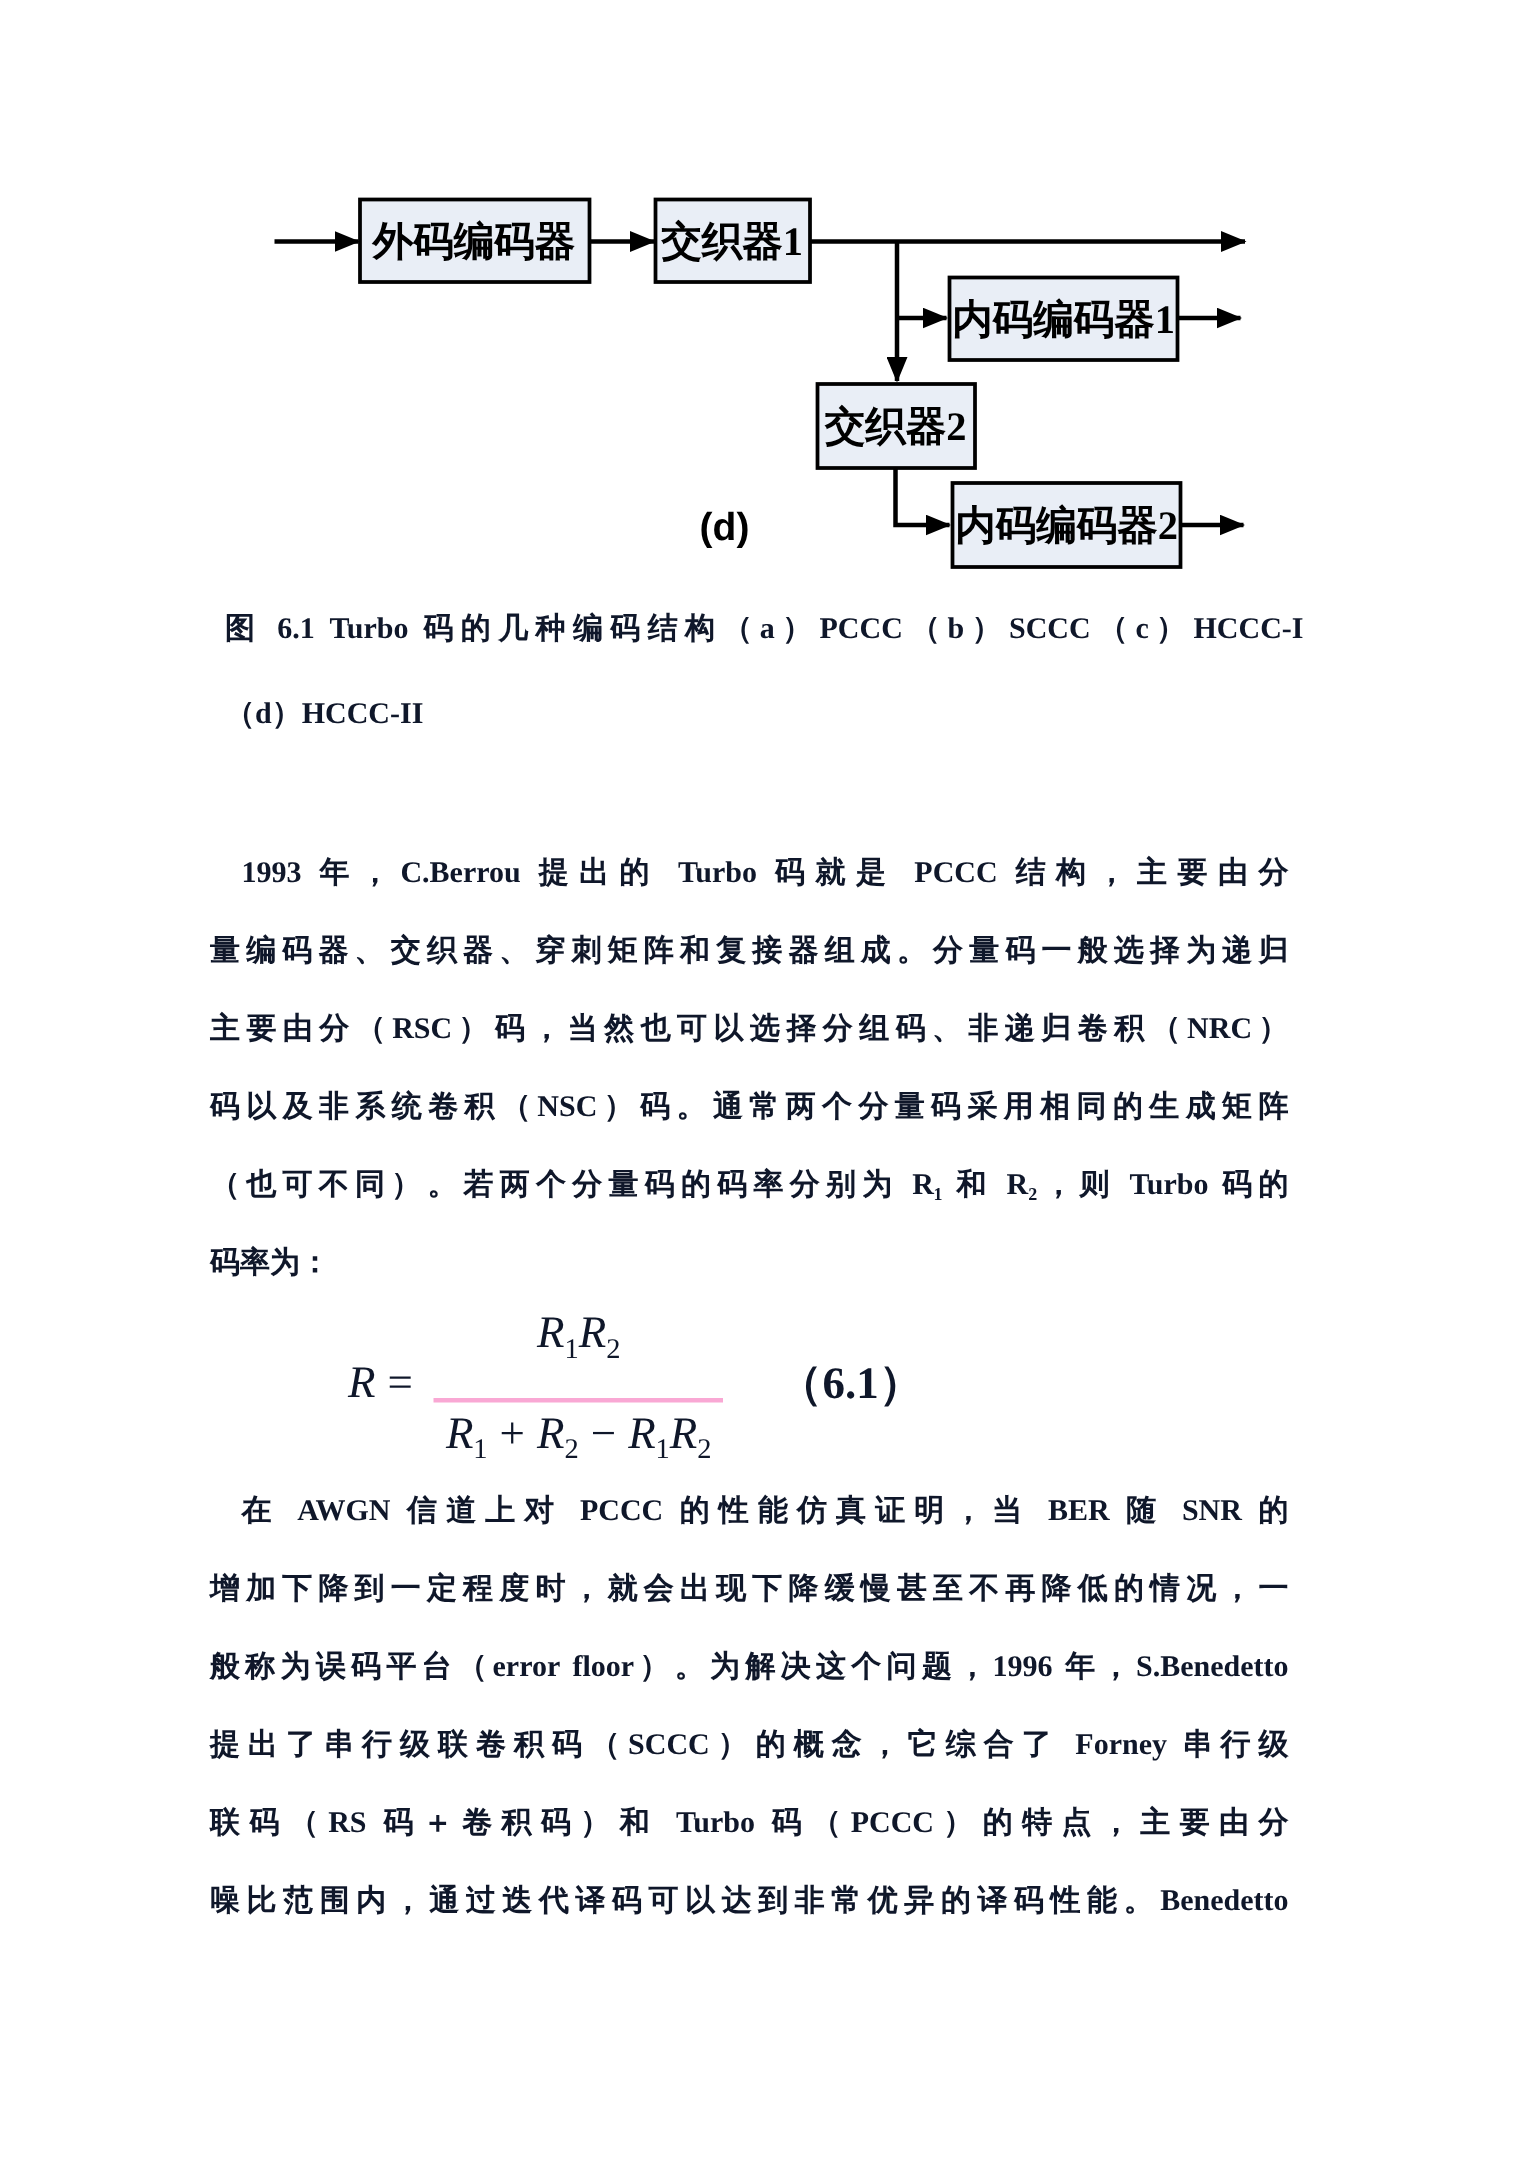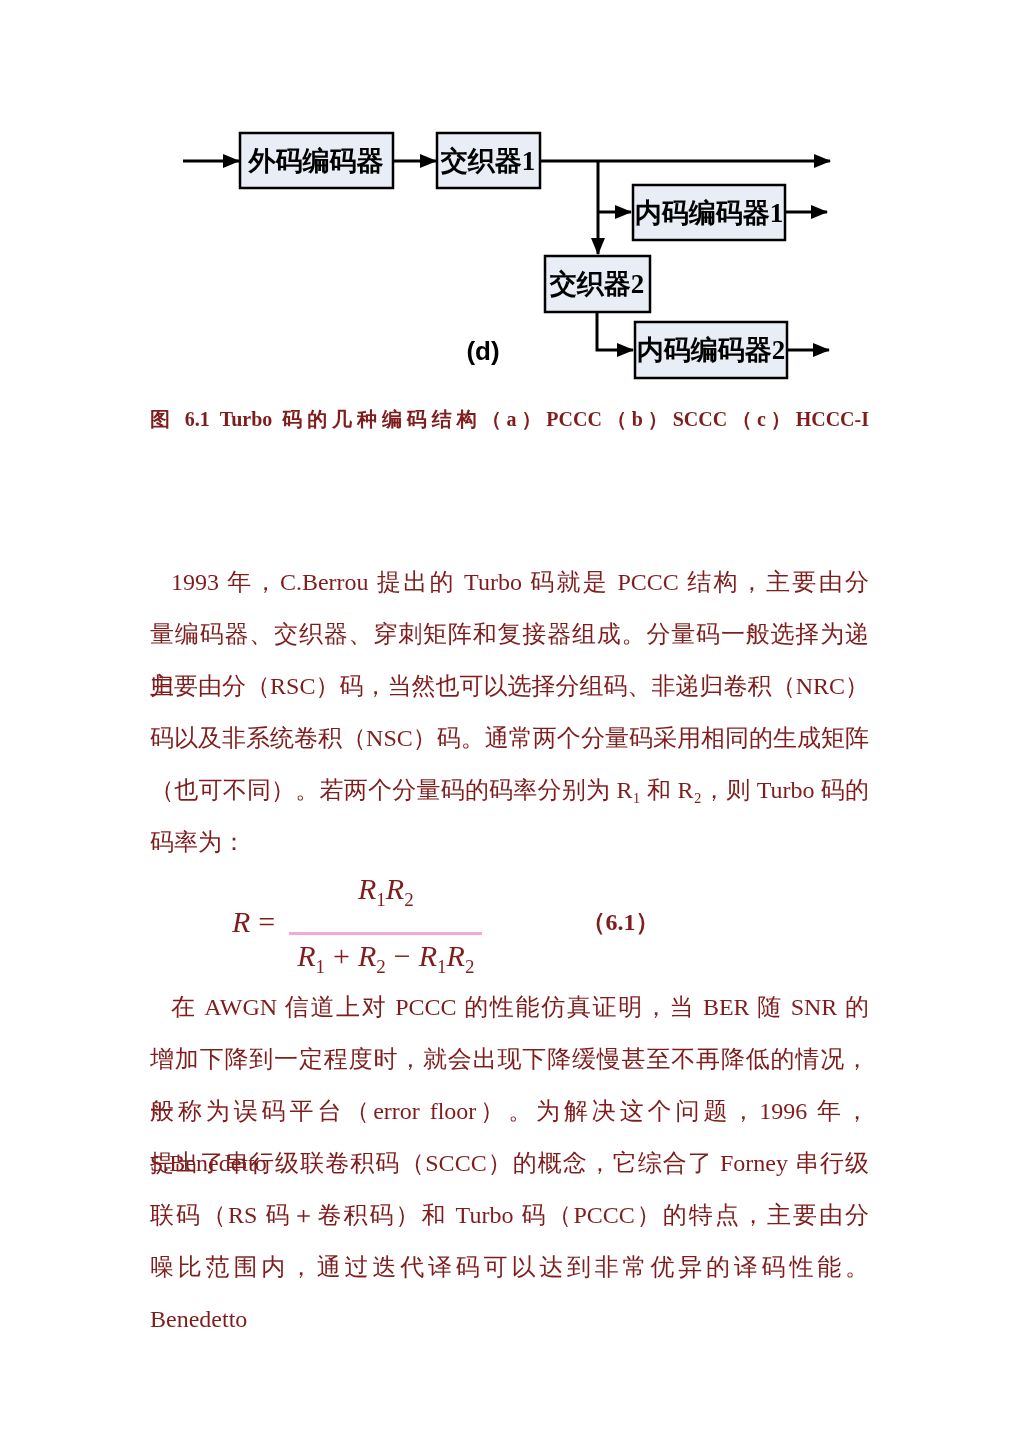--- a/index.html
+++ b/index.html
@@ -7,21 +7,21 @@
     padding: 0;
     background: #ffffff;
   }
   .page {
     position: relative;
     width: 1019px;
     height: 1440px;
     background: #ffffff;
     overflow: hidden;
     font-family: "Liberation Serif", "DejaVu Serif", serif;
-    color: #7f1d1d;
+    color: #0f172a;
   }
 
   
   .diagram { position: absolute; left: 0; top: 0; }
   .wire {
     stroke: #000000;
     stroke-width: 3;
     fill: none;
   }
   .box {
@@ -52,24 +52,24 @@
     font-size: 20px;
     font-weight: bold;
   }
   .cap-line { line-height: 57px; }
   .stretch {
     text-align: justify;
     text-align-last: justify;
   }
   .para {
     position: absolute;
-    left: 150px;
+    left: 140px;
     width: 719px;
-    font-size: 24px;
-    font-weight: normal;
+    font-size: 20px;
+    font-weight: bold;
   }
   .para-1 { top: 556px; }
   .para-2 { top: 981px; }
   .tline {
     height: 52px;
     line-height: 52px;
     white-space: nowrap;
   }
   .tline.stretch { white-space: normal; }
   .tline.indent { text-indent: 21px; }
@@ -100,22 +100,22 @@
   }
   .frac .num { padding: 0 0 3px 0; }
   .frac .den {
     border-top: 3px solid #f9a8d4;
     padding: 4px 8px 0 8px;
     margin-top: 23px;
   }
   .eqno {
     font-style: normal;
     font-weight: bold;
-    font-size: 24px;
-    margin-left: 99px;
+    font-size: 30px;
+    margin-left: 36px;
   }
 </style>
 </head>
 <body>
 
 <div class="page">
 
   <svg class="diagram" width="1019" height="400" viewBox="0 0 1019 400">
     <defs>
       <marker id="ah" markerWidth="18" markerHeight="14" refX="16" refY="7" orient="auto" markerUnits="userSpaceOnUse">
@@ -141,20 +141,21 @@
     <text class="box-label" x="316" y="170">外码编码器</text>
     <text class="box-label" x="488" y="170">交织器1</text>
     <text class="box-label" x="709" y="222">内码编码器1</text>
     <text class="box-label" x="597" y="293">交织器2</text>
     <text class="box-label" x="711" y="359">内码编码器2</text>
     <text class="d-label" x="483" y="360">(d)</text>
   </svg>
 
   <div class="caption">
     <div class="cap-line stretch">图 6.1 Turbo 码的几种编码结构（a）PCCC（b）SCCC（c）HCCC-I</div>
+    <div class="cap-line">（d）HCCC-II</div>
   </div>
 
   <div class="para para-1">
     <div class="tline stretch indent">1993 年，C.Berrou 提出的 Turbo 码就是 PCCC 结构，主要由分</div>
     <div class="tline stretch">量编码器、交织器、穿刺矩阵和复接器组成。分量码一般选择为递归</div>
     <div class="tline stretch">主要由分（RSC）码，当然也可以选择分组码、非递归卷积（NRC）</div>
     <div class="tline stretch">码以及非系统卷积（NSC）码。通常两个分量码采用相同的生成矩阵</div>
     <div class="tline stretch">（也可不同）。若两个分量码的码率分别为 R₁ 和 R₂，则 Turbo 码的</div>
     <div class="tline">码率为：</div>
   </div>

